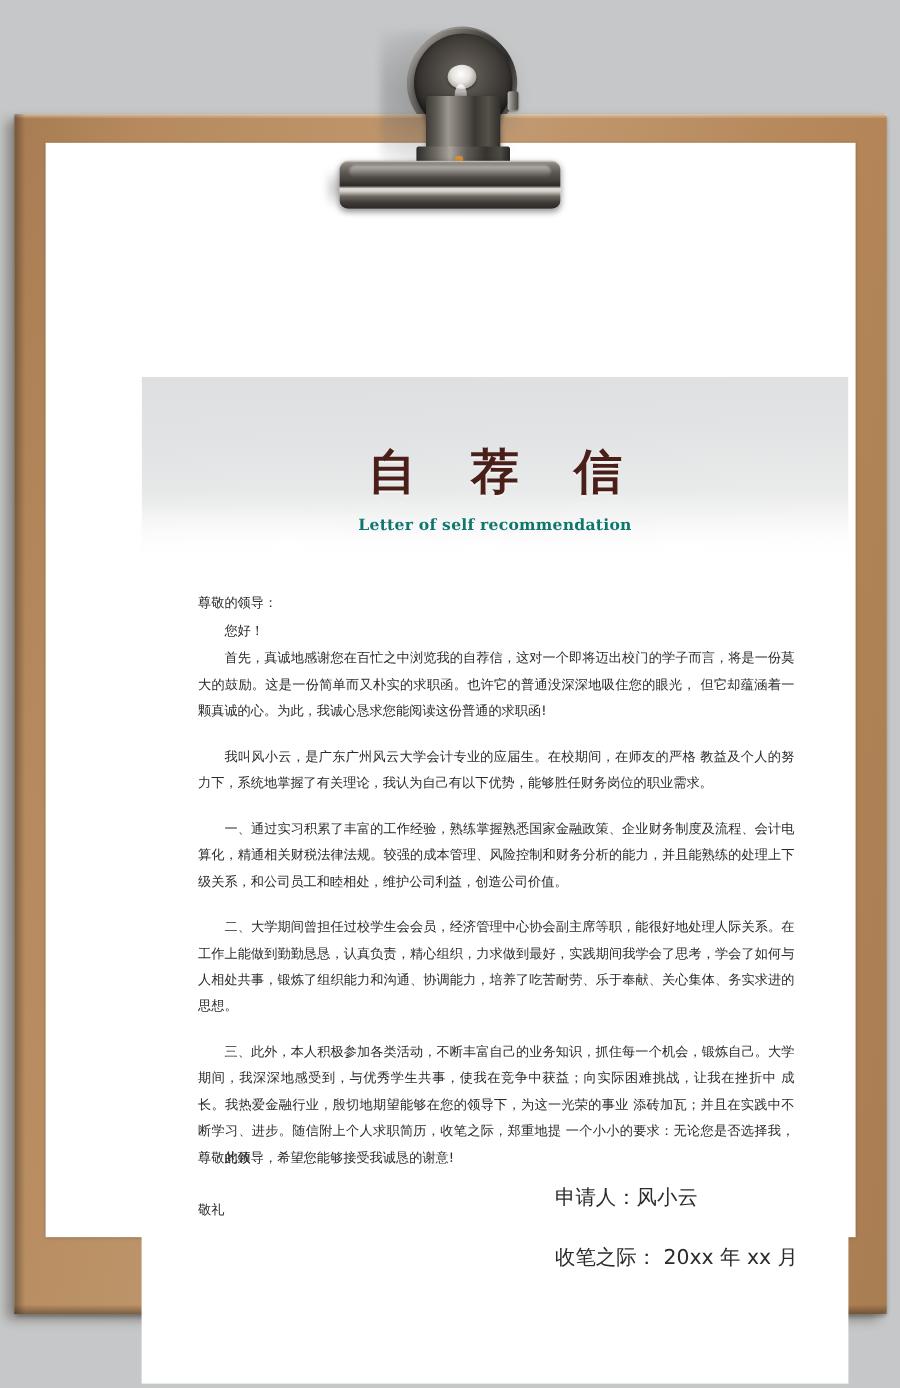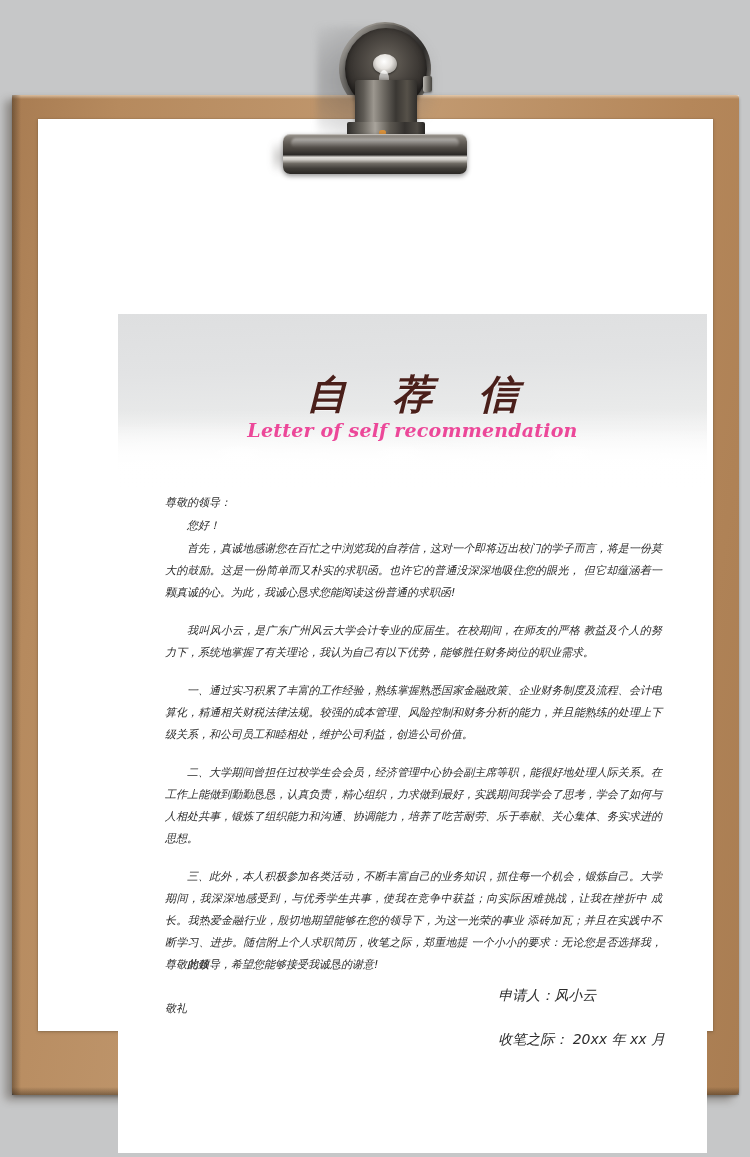--- a/index.html
+++ b/index.html
@@ -15,21 +15,20 @@
     font-family: "DejaVu Sans", "Liberation Sans", sans-serif;
     position: relative;
   }
 
   
   #scene {
     position: absolute;
     inset: 0;
     width: 750px;
     height: 1157px;
-    font-style: italic;
   }
 
   
   #clipboard {
     position: absolute;
     left: 12px;
     top: 95px;
     width: 727px;
     height: 1000px;
     background: linear-gradient(100deg, #a87c52 0%, #b68a5e 12%, #c29a71 45%, #b5875a 75%, #a97d52 100%);
@@ -119,24 +118,25 @@
     font-family: "DejaVu Serif", "Liberation Serif", serif;
     font-size: 40px;
     font-weight: 700;
     letter-spacing: 16px;
     color: #4a1f1a;
     text-indent: 16px;
     line-height: 1.25;
     text-shadow: 0 1px 0 rgba(255,255,255,0.5);
   }
   #doc-subtitle {
+    margin-top: 12px;
     font-family: "DejaVu Serif", "Liberation Serif", serif;
-    font-size: 19px;
+    font-size: 13px;
     font-weight: 700;
-    color: #ec4899;
+    color: #0f766e;
     letter-spacing: 0.2px;
   }
 
   
   #letter-body {
     position: absolute;
     left: 47px;
     top: 178px;
     width: 497px;
     color: #2b2b2b;
@@ -160,21 +160,21 @@
     color: #2b2b2b;
     line-height: 2.0;
   }
   #closing-cizhi { text-indent: 2em; }
   #closing-jingli { margin-top: 22px; }
 
   #signature-block {
     position: absolute;
     right: 42px;
     top: 667px;
-    font-size: 14px;
+    font-size: 17px;
     color: #2b2b2b;
     line-height: 2.0;
     text-align: left;
   }
   #sig-date { margin-top: 16px; }
 
   
   #clip {
     position: absolute;
     left: 275px;

